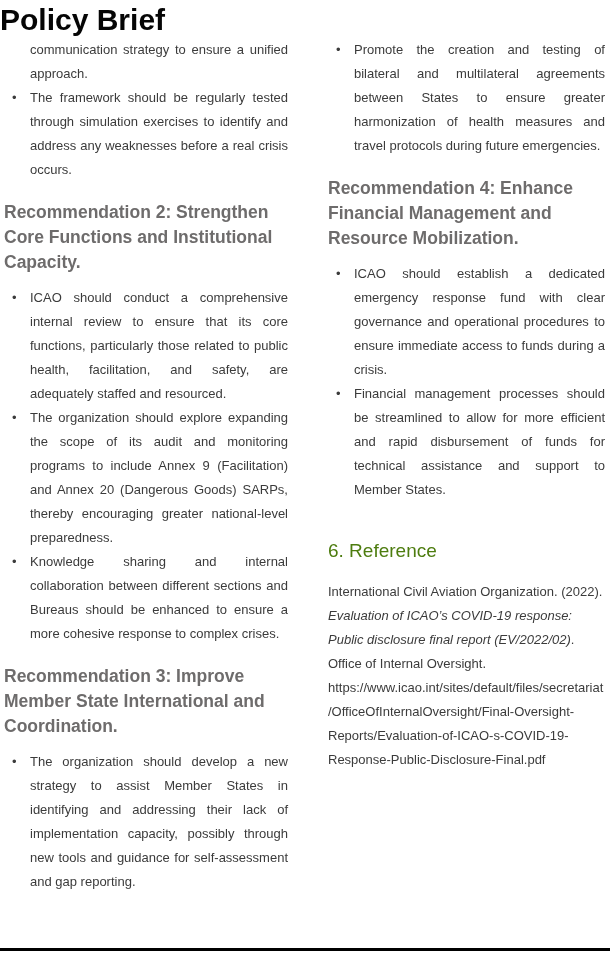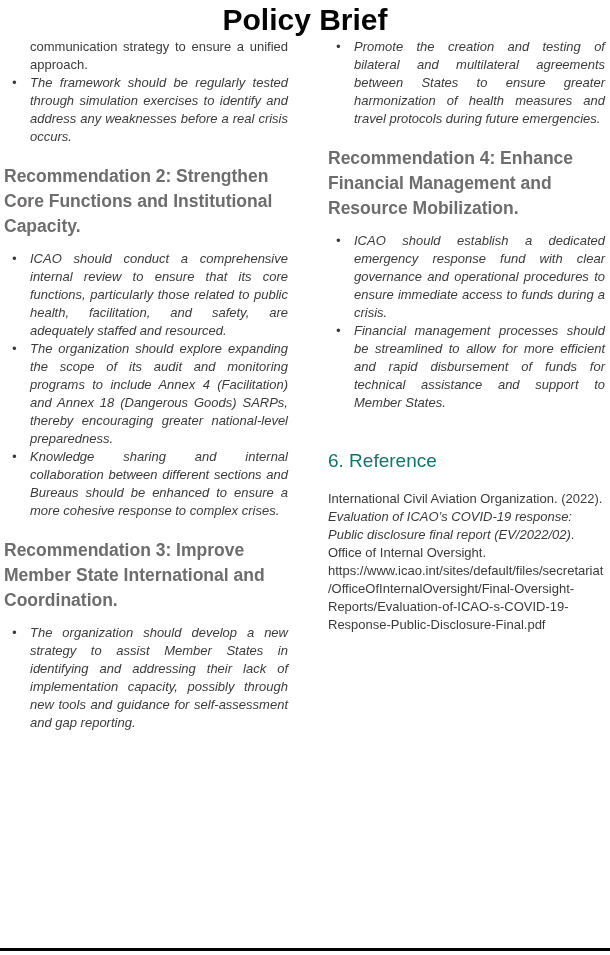--- a/index.html
+++ b/index.html
@@ -9,72 +9,71 @@
     -webkit-font-smoothing: antialiased;
   }
   .page {
     position: relative;
     width: 610px; height: 955px;
     background: #ffffff;
     overflow: hidden;
   }
   .title {
     margin: 2px 0 0 0;
-    text-align: center;
+    text-align: left;
     font-size: 30px;
     line-height: 36px;
     font-weight: 700;
     color: #050505;
   }
   .columns {
     display: flex;
     padding-left: 4px;
     box-sizing: border-box;
   }
   .col-left  { width: 284px; margin-right: 40px; }
   .col-right { width: 277px; }
 
   p.body, li {
     font-size: 13px;
-    line-height: 18px;
+    line-height: 24px;
     color: #3b3b3b;
     text-align: justify;
     margin: 0;
   }
   p.cont { margin-left: 26px; }
 
   ul.bullets {
     list-style: none;
     margin: 0; padding: 0;
   }
   ul.bullets li {
     position: relative;
     padding-left: 26px;
-    font-style: italic;
   }
   ul.bullets li::before {
     content: "\2022";
     position: absolute;
     left: 8px; top: 0;
     color: #3b3b3b;
   }
 
   h2.rec {
     font-size: 17.5px;
     line-height: 25px;
     font-weight: 700;
     color: #6e6c6c;
     margin: 18px 0 11px 0;
     text-align: left;
   }
   h2.ref-heading {
     font-size: 19px;
     line-height: 26px;
     font-weight: 400;
-    color: #0f766e;
+    color: #4d7c0f;
     margin: 36px 0 16px 0;
     text-align: left;
   }
   p.reference {
     text-align: left;
     overflow-wrap: anywhere;
     margin-top: 11px;
   }
   p.reference em { font-style: italic; }
 
@@ -99,21 +98,21 @@
       <p class="body cont">communication strategy to ensure a unified approach.</p>
 
       <ul class="bullets">
         <li>The framework should be regularly tested through simulation exercises to identify and address any weaknesses before a real crisis occurs.</li>
       </ul>
 
       <h2 class="rec">Recommendation 2: Strengthen Core Functions and Institutional Capacity.</h2>
 
       <ul class="bullets">
         <li>ICAO should conduct a comprehensive internal review to ensure that its core functions, particularly those related to public health, facilitation, and safety, are adequately staffed and resourced.</li>
-        <li>The organization should explore expanding the scope of its audit and monitoring programs to include Annex 4 (Facilitation) and Annex 18 (Dangerous Goods) SARPs, thereby encouraging greater national-level preparedness.</li>
+        <li>The organization should explore expanding the scope of its audit and monitoring programs to include Annex 9 (Facilitation) and Annex 20 (Dangerous Goods) SARPs, thereby encouraging greater national-level preparedness.</li>
         <li>Knowledge sharing and internal collaboration between different sections and Bureaus should be enhanced to ensure a more cohesive response to complex crises.</li>
       </ul>
 
       <h2 class="rec">Recommendation 3: Improve Member State International and Coordination.</h2>
 
       <ul class="bullets">
         <li>The organization should develop a new strategy to assist Member States in identifying and addressing their lack of implementation capacity, possibly through new tools and guidance for self-assessment and gap reporting.</li>
       </ul>
 
     </div>

